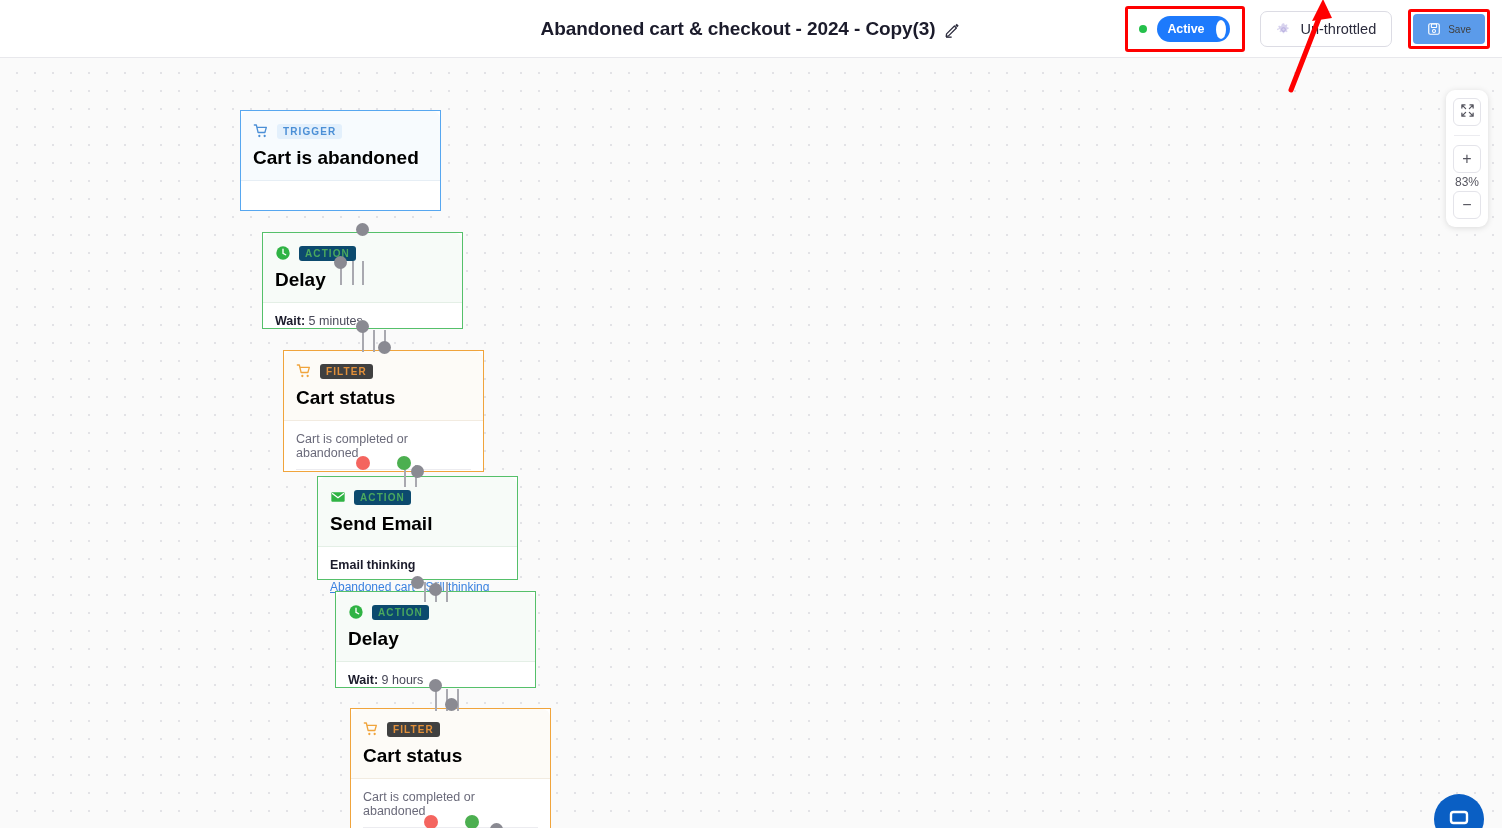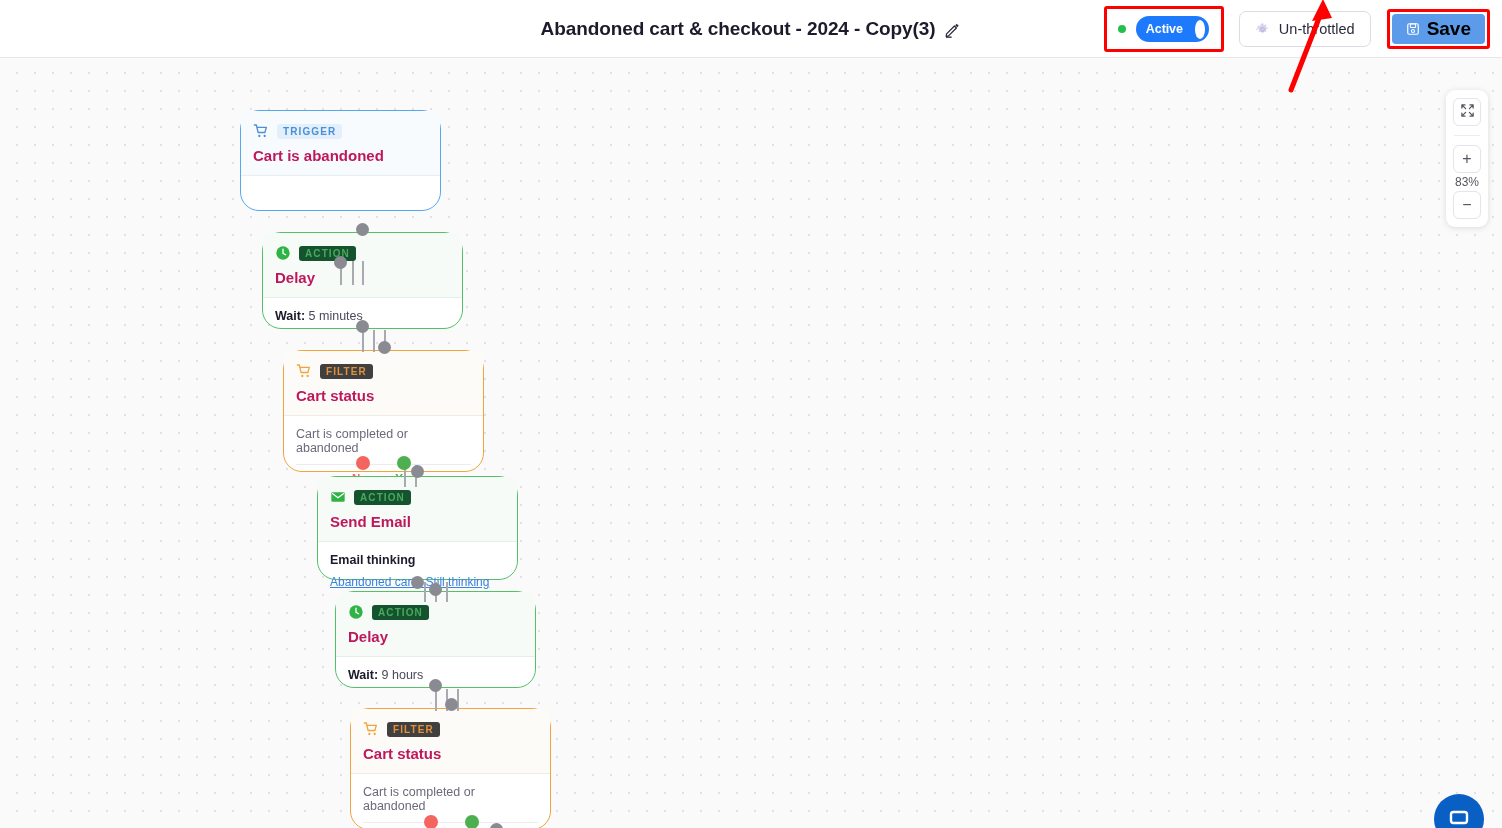--- a/index.html
+++ b/index.html
@@ -88,66 +88,66 @@
     padding: 2px;
     background: #fff;
   }
   #save-btn {
     display: flex; align-items: center; justify-content:center; gap: 7px;
     height: 30px; padding: 0 14px;
     background: #5b9bea;
     border: none; border-radius: 4px;
     cursor: pointer;
   }
-  #save-label { color: #000000; font-size: 19px; font-weight: bold; }
+  #save-label { color: #404040; font-size: 10px; font-weight: normal; }
   .save-svg { width: 14px; height: 14px; display:block; }
 
   
   #canvas {
     position: absolute; top: 58px; left: 0;
     width: 1502px; height: 770px;
     background-color: #fafafa;
     background-image: radial-gradient(#e2e2e6 1px, transparent 1.1px);
     background-size: 18px 18px;
     background-position: 8px 6px;
     overflow: hidden;
   }
 
   
   #annot-arrow { position: absolute; left: 1275px; top: -15px; width: 80px; height: 110px; pointer-events:none; z-index: 45;}
 
   
   .node {
     position: absolute;
     background: #ffffff;
-    border-radius: 19px;
+    border-radius: 0;
     cursor: pointer;
   }
   .node-head {
     padding: 12px 12px 11px 12px;
     border-radius: 8px 8px 0 0;
   }
   .node-badge-row { display: flex; align-items: center; gap: 8px; margin-bottom: 8px; }
   .badge {
     font-size: 10px; font-weight: bold; letter-spacing: 1.1px;
     padding: 2px 6px; border-radius: 3px;
   }
-  .node-title { font-size: 15px; font-weight: bold; color: #be185d; }
+  .node-title { font-size: 19px; font-weight: bold; color: #000000; }
   .node-body { padding: 11px 12px 12px 12px; }
   .node-divider { height: 1px; width: 100%; }
 
   
   .node.trigger { border: 1.6px solid #57a7f0; }
   .node.trigger .node-head { background: #f7fbfe; }
   .node.trigger .badge { background: #e3f0fc; color: #4b8fd6; }
   .node.trigger .node-divider { background: #e6eef5; }
   
   .node.action { border: 1.6px solid #55c06a; }
   .node.action .node-head { background: #f7fbf8; }
-  .node.action .badge { background: #14532d; color: #4aa85e; }
+  .node.action .badge { background: #0c4a6e; color: #4aa85e; }
   .node.action .node-divider { background: #e4efe6; }
   
   .node.filter { border: 1.6px solid #f0a43c; }
   .node.filter .node-head { background: #fdfbf7; }
   .node.filter .badge { background: #404040; color: #e2903a; }
   .node.filter .node-divider { background: #f2ebe0; }
 
   .icon-sq { width: 16px; height: 16px; display: block; flex: 0 0 auto; }
 
   .wait-row { font-size: 12.5px; color: #4a4a5a; }

